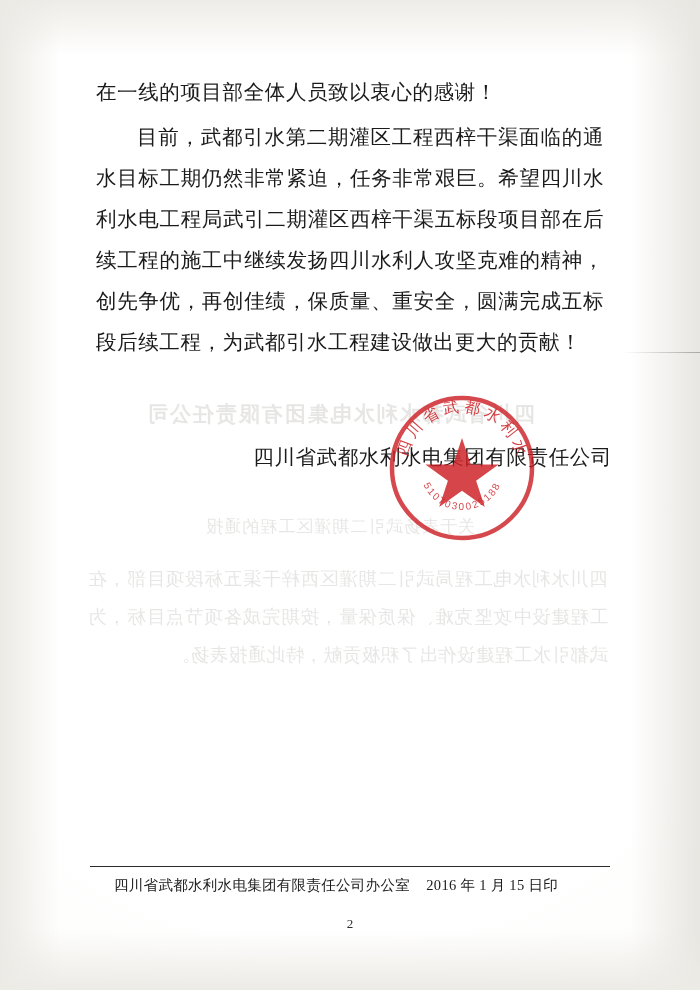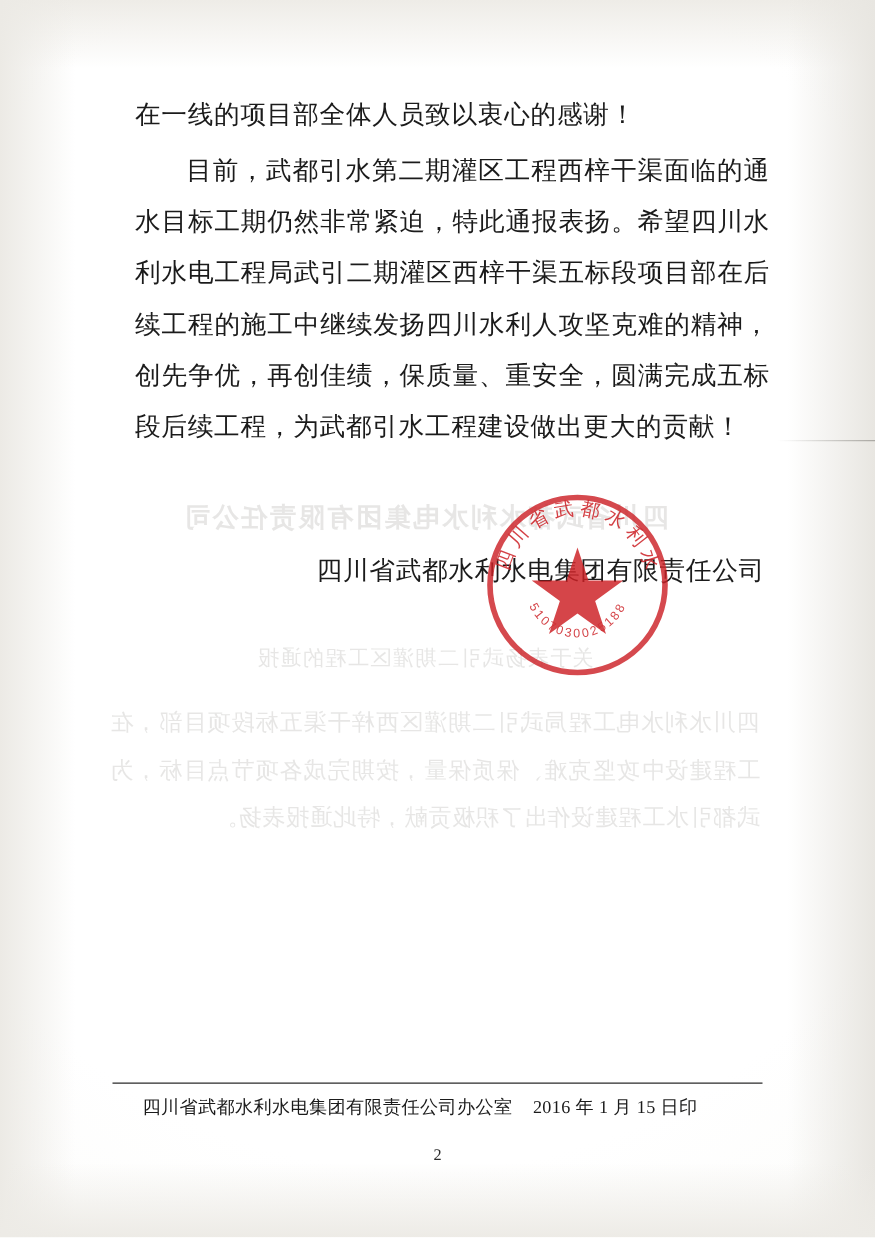--- a/index.html
+++ b/index.html
@@ -57,21 +57,21 @@
     top: 352px;
     width: 78px;
     height: 1px;
     background: linear-gradient(to left, rgba(120,118,112,.55), rgba(120,118,112,0));
     pointer-events: none;
   }
 
   
   .body-area {
     position: absolute;
-    left: 108px;
+    left: 96px;
     top: 72px;
     width: 508px;
   }
   .para {
     font-size: 20.5px;
     line-height: 41px;
     letter-spacing: 0.6px;
     color: #1b1b1b;
     text-align: justify;
     margin: 0;
@@ -208,21 +208,21 @@
   <div class="fold-line"></div>
 
   <div class="ghost-layer">
     <div class="ghost-title">四川省武都水利水电集团有限责任公司</div>
     <div class="ghost-sub">关于表扬武引二期灌区工程的通报</div>
     <div class="ghost-body">四川水利水电工程局武引二期灌区西梓干渠五标段项目部，在工程建设中攻坚克难、保质保量，按期完成各项节点目标，为武都引水工程建设作出了积极贡献，特此通报表扬。</div>
   </div>
 
   <div class="body-area">
     <p class="para cont">在一线的项目部全体人员致以衷心的感谢！</p>
-    <p class="para indent">目前，武都引水第二期灌区工程西梓干渠面临的通水目标工期仍然非常紧迫，特此通报表扬。希望四川水利水电工程局武引二期灌区西梓干渠五标段项目部在后续工程的施工中继续发扬四川水利人攻坚克难的精神，创先争优，再创佳绩，保质量、重安全，圆满完成五标段后续工程，为武都引水工程建设做出更大的贡献！</p>
+    <p class="para indent">目前，武都引水第二期灌区工程西梓干渠面临的通水目标工期仍然非常紧迫，任务非常艰巨。希望四川水利水电工程局武引二期灌区西梓干渠五标段项目部在后续工程的施工中继续发扬四川水利人攻坚克难的精神，创先争优，再创佳绩，保质量、重安全，圆满完成五标段后续工程，为武都引水工程建设做出更大的贡献！</p>
   </div>
 
   <div class="signature">
     <div class="sig-company">四川省武都水利水电集团有限责任公司</div>
   </div>
 
   <div class="seal">
     <svg width="152" height="152" viewBox="0 0 152 152" xmlns="http://www.w3.org/2000/svg">
       <defs>
         <path id="sealArcTop" d="M 20,76 A 56,56 0 0 1 132,76"></path>

